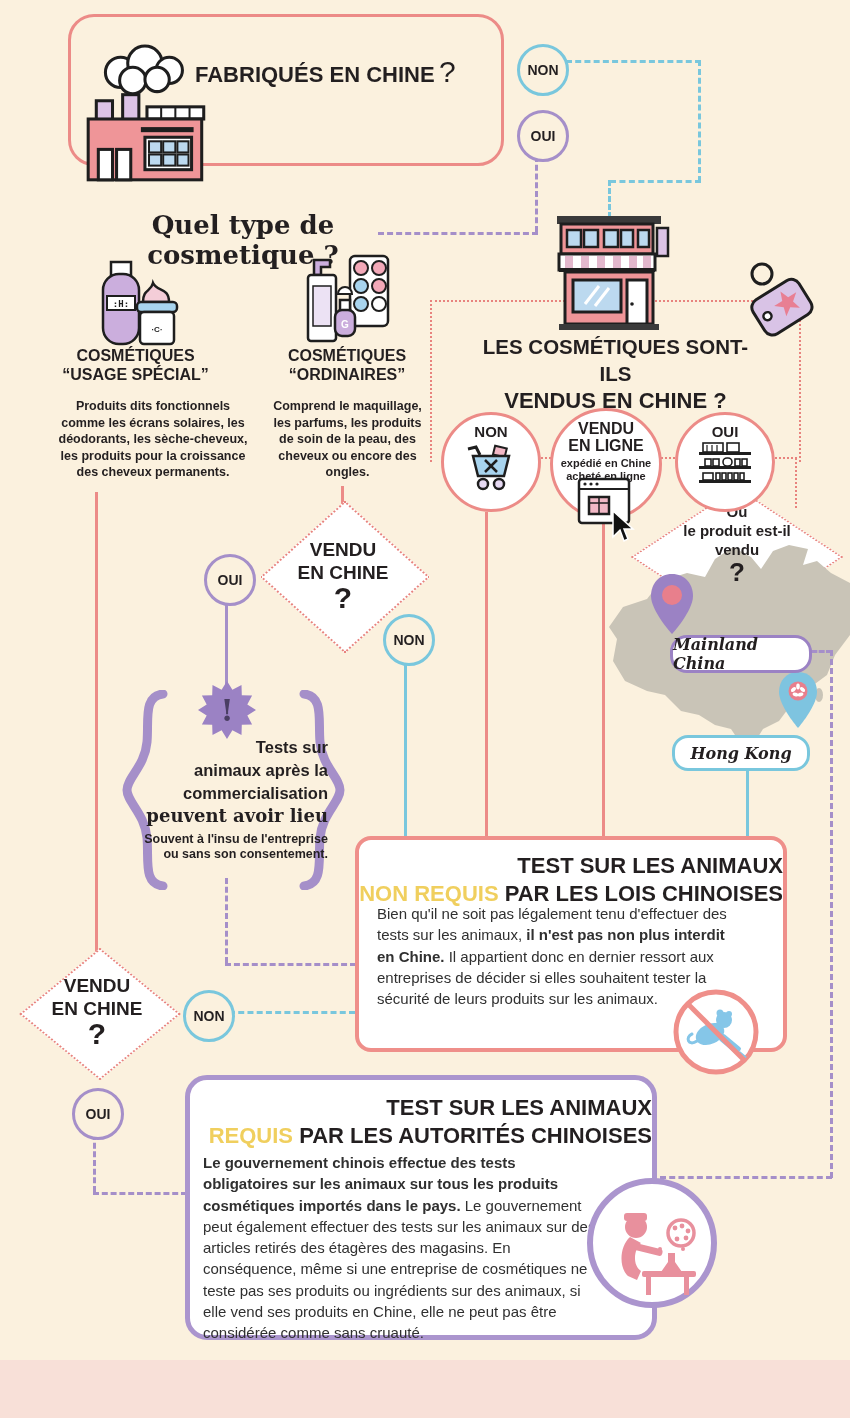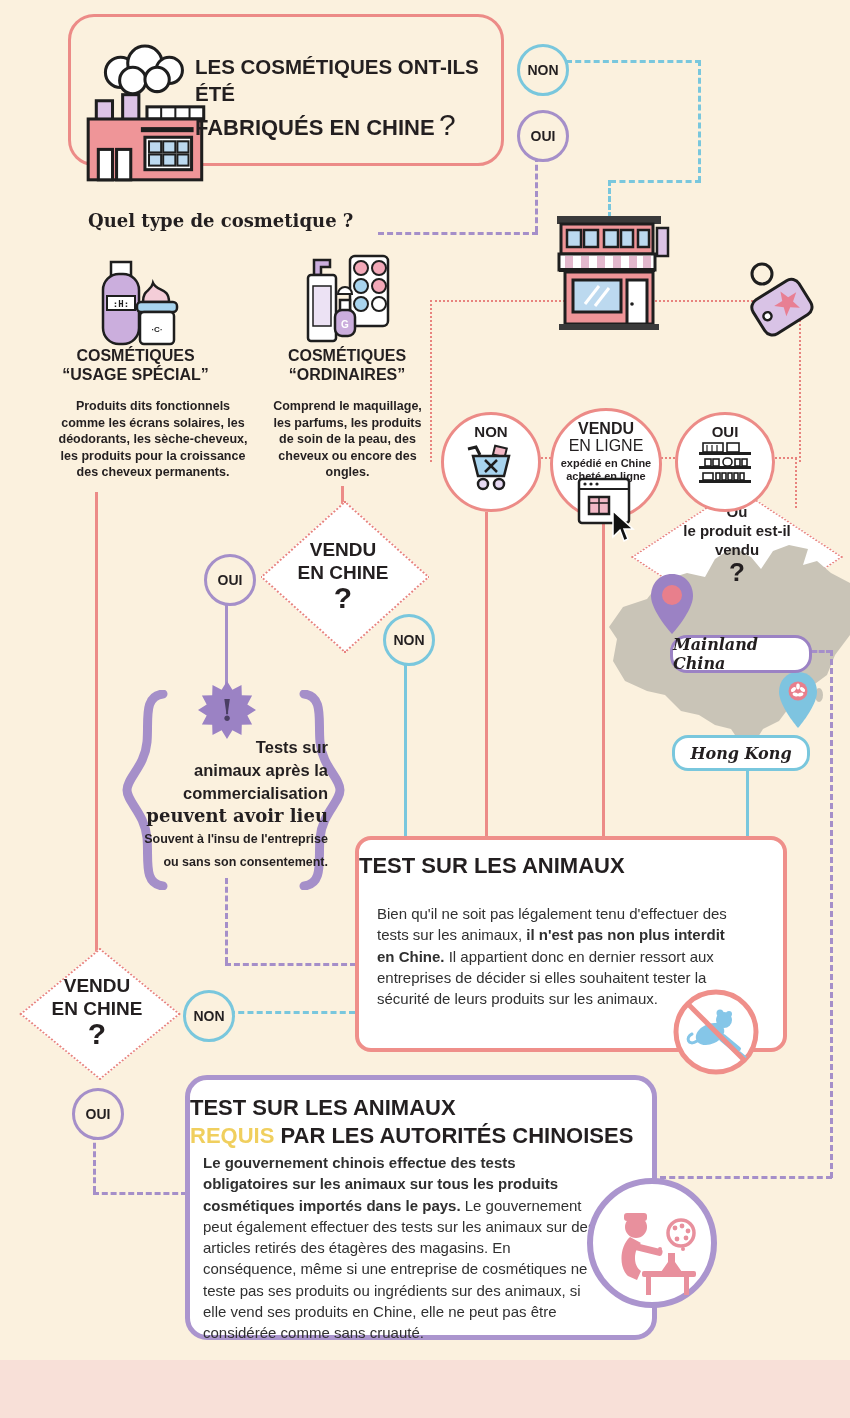--- a/index.html
+++ b/index.html
@@ -24,27 +24,27 @@
   .bignode{position:absolute;border-radius:50%;background:#fff;border:3px solid #ec8b87;
            display:flex;flex-direction:column;align-items:center;justify-content:flex-start;}
   .diamond{position:absolute;background:#fff;border:2px dotted #e8837e;}
   .dlabel{position:absolute;text-align:center;font-weight:800;font-size:19px;line-height:1.22;}
   .dlabel .q{font-size:30px;font-weight:700;line-height:.9;display:block;}
   .pill{position:absolute;background:#fff;display:flex;align-items:center;justify-content:center;
         font-family:"DejaVu Serif",serif;font-style:italic;font-weight:700;font-size:16px;}
   .bigbox{position:absolute;background:#fff;}
   .box-pink{border:4px solid #ef8f8a;border-radius:16px;}
   .box-purple{border:5px solid #ab95ce;border-radius:22px;}
-  .btitle{font-weight:700;font-size:22px;text-align:left;line-height:1.28;margin-top:12px;}
+  .btitle{font-weight:700;font-size:22px;text-align:right;line-height:1.28;margin-top:12px;}
   .hl{color:#f0cf5e;}
   .bbody{position:absolute;font-size:15px;line-height:1.42;color:#303030;}
   .b{font-weight:700;}
   .coltitle{position:absolute;text-align:center;font-weight:700;font-size:16px;line-height:1.2;}
   .coldesc{position:absolute;text-align:center;font-weight:600;font-size:12.5px;line-height:1.32;}
-  .serifhead{font-family:"DejaVu Serif",serif;font-weight:700;font-size:18px;}
+  .serifhead{font-family:"DejaVu Serif",serif;font-weight:700;font-size:26px;text-align:center;}
   .qline1{font-size:20.5px;font-weight:600;text-align:center;line-height:1.3;}
   .qline2{font-size:22px;font-weight:800;text-align:center;line-height:1.3;}
   .warn{position:absolute;text-align:right;}
   .warn .wl{font-size:16.5px;font-weight:600;line-height:1.38;}
   .warn .wb{font-family:"DejaVu Serif",serif;font-weight:700;font-size:18px;line-height:1.3;}
   .warn .wn{font-size:12.5px;font-weight:700;line-height:1.25;margin-top:4px;}
 </style>
 </head>
 <body>
 
@@ -140,21 +140,20 @@
         <rect x="94" y="96" width="12" height="11"></rect>
         <rect x="108" y="96" width="11" height="11"></rect>
       <rect x="80" y="109" width="12" height="11"></rect>
         <rect x="94" y="109" width="12" height="11"></rect>
         <rect x="108" y="109" width="11" height="11"></rect>
     </g>
     <rect x="30" y="104" width="14" height="30" fill="#fff" stroke="#1e1e1e" stroke-width="3"></rect>
     <rect x="48" y="104" width="14" height="30" fill="#fff" stroke="#1e1e1e" stroke-width="3"></rect>
   </svg>
   <div class="abs" style="left:195px;top:54px;width:300px;">
-    <div style="font-size:20.5px;font-weight:600;line-height:1.3;">LES COSMÉTIQUES ONT-ILS ÉTÉ</div>
     <div style="line-height:1.2;">
       <span style="font-size:22px;font-weight:800;text-align:center;">FABRIQUÉS EN CHINE</span>
       <span style="font-size:30px;font-weight:400;">?</span>
     </div>
   </div>
 
   <div class="node blue" style="left:517px;top:44px;">
     <span>NON</span>
   </div>
   <div class="node purple" style="left:517px;top:110px;">
@@ -235,37 +234,41 @@
 
   <svg class="abs" style="left:740px;top:256px;" width="78" height="88" viewBox="0 0 78 88">
     <circle cx="22" cy="18" r="10" fill="none" stroke="#1e1e1e" stroke-width="3"></circle>
     <g transform="rotate(-32 40 50)">
       <rect x="14" y="32" width="54" height="40" rx="9" fill="#d9c3e6" stroke="#1e1e1e" stroke-width="3"></rect>
       <circle cx="24" cy="52" r="4" fill="#fff" stroke="#1e1e1e" stroke-width="2.5"></circle>
       <polygon points="48,38 51.5,47 61,47 53.5,53 56,62 48,56.5 40,62 42.5,53 35,47 44.5,47" fill="#e87f93"></polygon>
     </g>
   </svg>
 
+  <div class="abs" style="left:468px;top:334px;width:295px;">
+    <div class="qline1">LES COSMÉTIQUES SONT-ILS</div>
+    <div class="qline2">VENDUS EN CHINE ?</div>
+  </div>
 
   <div class="bignode" style="left:441px;top:412px;width:94px;height:94px;">
     <div style="font-weight:700;font-size:15px;margin-top:8px;">NON</div>
     <svg width="56" height="52" viewBox="0 0 56 52">
       <path d="M5,9 L13,7 L17,15" fill="none" stroke="#1e1e1e" stroke-width="3"></path>
       <rect x="31" y="7" width="12" height="9" fill="#f2b8c6" stroke="#1e1e1e" stroke-width="2" transform="rotate(14 37 11)"></rect>
       <path d="M10,16 H46 L41,36 H15 Z" fill="#a8d4ee" stroke="#1e1e1e" stroke-width="2.5"></path>
       <line x1="22" y1="20" x2="34" y2="32" stroke="#1e1e1e" stroke-width="2.5"></line>
       <line x1="34" y1="20" x2="22" y2="32" stroke="#1e1e1e" stroke-width="2.5"></line>
       <circle cx="20" cy="44" r="5" fill="#e6d9f2" stroke="#1e1e1e" stroke-width="2.5"></circle>
       <circle cx="36" cy="44" r="5" fill="#e6d9f2" stroke="#1e1e1e" stroke-width="2.5"></circle>
     </svg>
   </div>
 
   <div class="bignode" style="left:550px;top:408px;width:106px;height:106px;">
     <div style="font-weight:700;font-size:16px;line-height:1.05;margin-top:10px;">VENDU</div>
-    <div style="font-weight:400;font-size:16px;line-height:1.05;">EN LIGNE</div>
+    <div style="font-weight:700;font-size:16px;line-height:1.05;">EN LIGNE</div>
     <div style="font-weight:700;font-size:11px;line-height:1.2;margin-top:2px;">expédié en Chine</div>
     <div style="font-weight:700;font-size:11px;line-height:1.2;">acheté en ligne</div>
   </div>
   <svg class="abs" style="left:577px;top:477px;z-index:5;" width="58" height="74" viewBox="0 0 58 74">
     <rect x="2" y="2" width="50" height="44" rx="3" fill="#fff" stroke="#1e1e1e" stroke-width="2.5"></rect>
     <line x1="2" y1="12" x2="52" y2="12" stroke="#1e1e1e" stroke-width="2"></line>
     <circle cx="8" cy="7" r="1.6" fill="#1e1e1e"></circle>
       <circle cx="14" cy="7" r="1.6" fill="#1e1e1e"></circle>
       <circle cx="20" cy="7" r="1.6" fill="#1e1e1e"></circle>
     <rect x="12" y="20" width="20" height="17" fill="#f2b8c6" stroke="#1e1e1e" stroke-width="2.5"></rect>
@@ -324,26 +327,29 @@
   <svg class="abs" style="left:197px;top:680px;" width="60" height="60" viewBox="0 0 60 60">
     <polygon fill="#9b82c4" points="59,30 50.3,35.4 55.1,44.5 44.8,44.8 44.5,55.1 35.4,50.3 30,59 24.6,50.3 15.5,55.1 15.2,44.8 4.9,44.5 9.7,35.4 1,30 9.7,24.6 4.9,15.5 15.2,15.2 15.5,4.9 24.6,9.7 30,1 35.4,9.7 44.5,4.9 44.8,15.2 55.1,15.5 50.3,24.6"></polygon>
     <text x="30" y="41" text-anchor="middle" font-size="30" font-weight="bold" fill="#4a3e63" font-family="DejaVu Serif, serif">!</text>
   </svg>
   <div class="warn" style="left:128px;top:736px;width:200px;">
     <div class="wl">Tests sur</div>
     <div class="wl">animaux après la</div>
     <div class="wl">commercialisation</div>
     <div class="wb">peuvent avoir lieu</div>
     <div class="wn">Souvent à l'insu de l'entreprise</div>
-    <div class="wn" style="margin-top:8px;">ou sans son consentement.</div>
+    <div class="wn" style="margin-top:0;">ou sans son consentement.</div>
   </div>
 
   <div class="bigbox box-pink" style="left:355px;top:836px;width:424px;height:208px;">
     <div class="btitle">
       <div>TEST SUR LES ANIMAUX</div>
+      <div>
+        <span class="hl">NON REQUIS</span><span> PAR LES LOIS CHINOISES</span>
+      </div>
     </div>
   </div>
   <div class="bbody" style="left:377px;top:903px;width:352px;">
     <span>Bien qu'il ne soit pas légalement tenu d'effectuer des tests sur les animaux, </span><span class="b">il n'est pas non plus interdit en Chine.</span><span> Il appartient donc en dernier ressort aux entreprises de décider si elles souhaitent tester la sécurité de leurs produits sur les animaux.</span>
   </div>
   <svg class="abs" style="left:672px;top:988px;z-index:6;" width="88" height="88" viewBox="0 0 88 88">
     <circle cx="44" cy="44" r="40" fill="#fff" stroke="#ef8f8a" stroke-width="5"></circle>
     <g fill="#85c6e8">
       <ellipse cx="38" cy="46" rx="15" ry="10" transform="rotate(-25 38 46)"></ellipse>
       <circle cx="52" cy="32" r="8"></circle>

